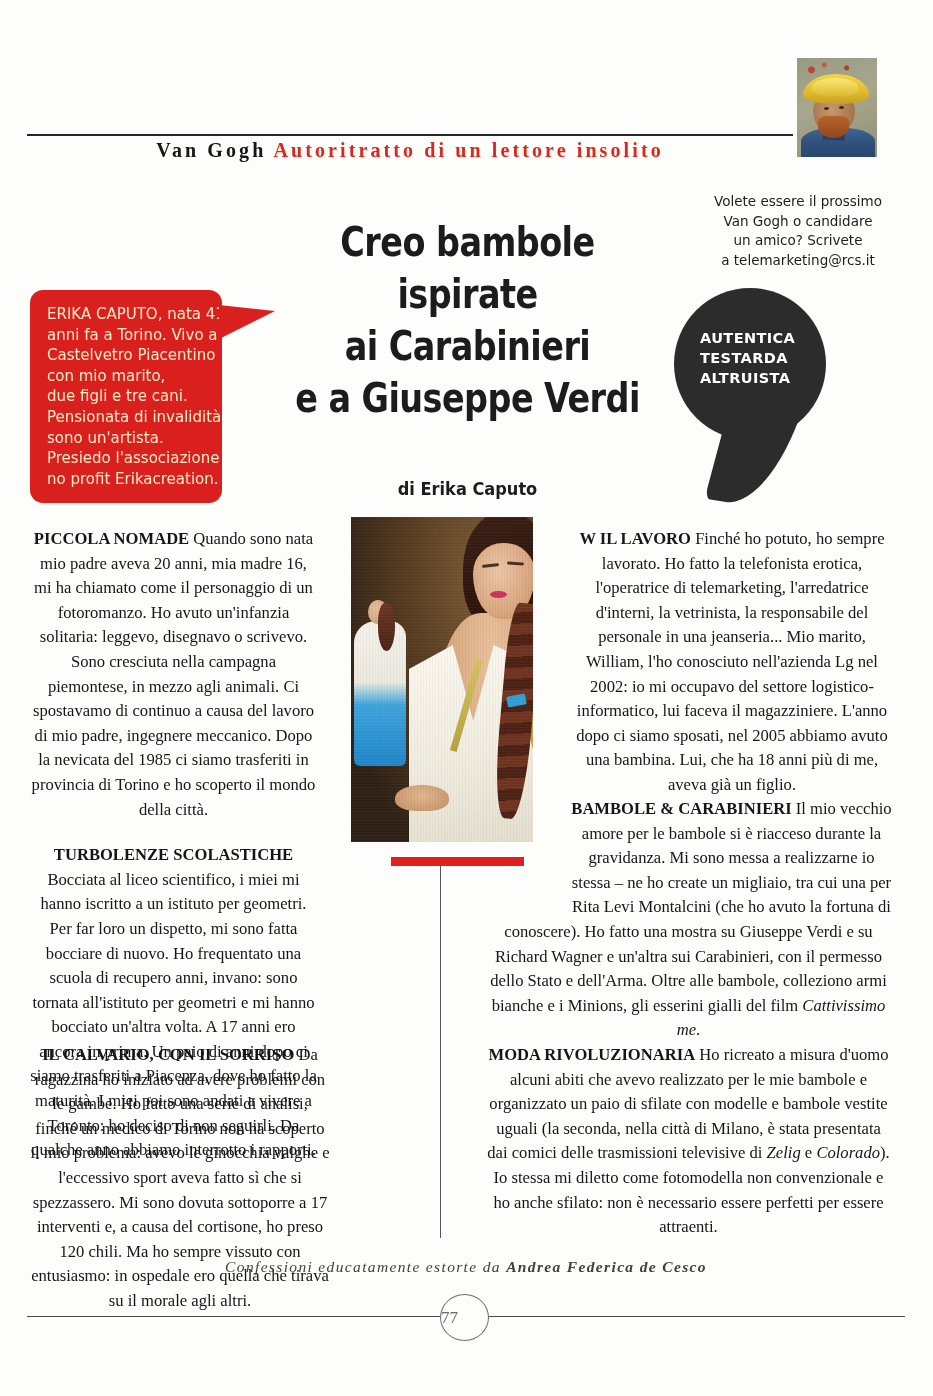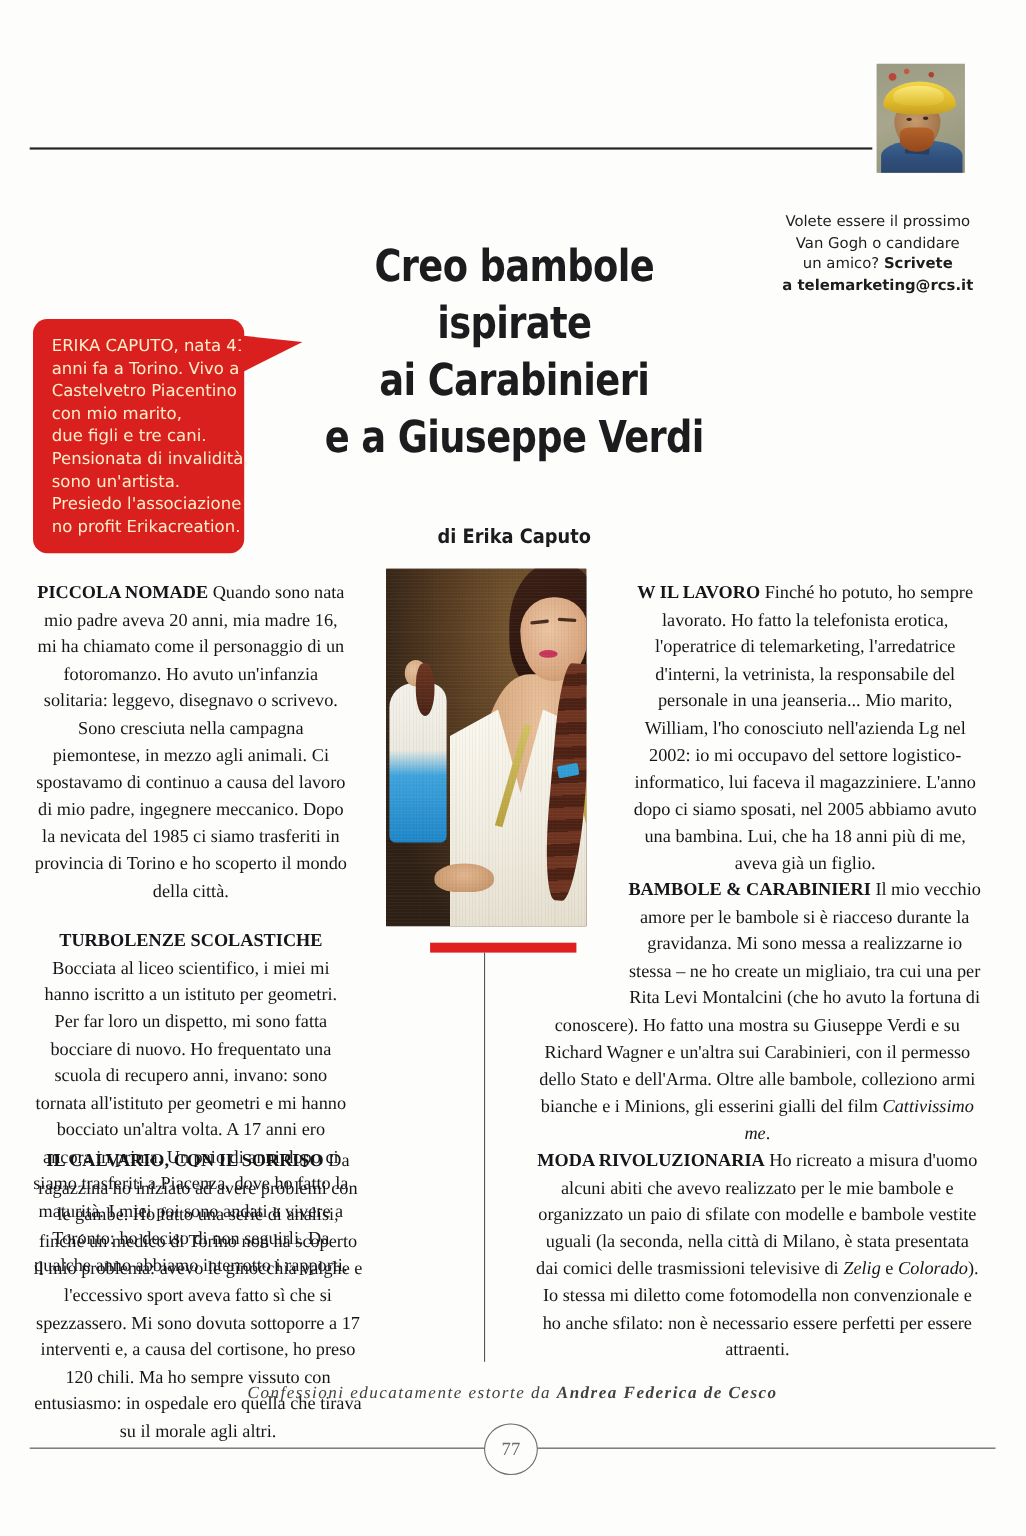--- a/index.html
+++ b/index.html
@@ -102,21 +102,21 @@
   .promo {
     position: absolute;
     left: 700px; top: 192px;
     width: 196px;
     text-align: center;
     font-family: "DejaVu Sans", sans-serif;
     font-size: 13.5px;
     line-height: 19.5px;
     color: #1d1d1f;
   }
-  .promo b { font-weight: bold; margin-top: 20px; }
+  .promo b { font-weight: normal; margin-top: 20px; }
 
   
   .bio-bubble {
     position: absolute;
     left: 30px; top: 290px;
     width: 192px;
     padding: 14px 16px 14px 17px;
     background: #d9201f;
     border-radius: 13px;
     color: #ffeec9;
@@ -335,21 +335,20 @@
   }
   .page-oval {
     position: absolute;
     left: 440px; top: 1294px;
     width: 47px; height: 45px;
     border: 1.3px solid #6e6e72;
     border-radius: 50%;
     background: #fdfdfb;
     display: flex;
     align-items: center;
-    justify-content: center;
     font-family: "Liberation Serif", serif;
     font-size: 17px;
     color: #6b6b70;
   }
   .source-note {
     position: absolute;
     left: 0; top: 1348px;
     width: 905px;
     text-align: right;
     font-family: "Liberation Serif", serif;
@@ -368,20 +367,21 @@
     <div class="vg-body"></div>
     <div class="vg-collar"></div>
     <div class="vg-face"></div>
     <div class="vg-beard"></div>
     <div class="vg-eye" style="left:27px; top:49px;"></div>
     <div class="vg-eye" style="left:42px; top:48px;"></div>
     <div class="vg-hat"></div>
   </div>
 
   <div class="header-rule"></div>
+  <div class="kicker"><span>Van Gogh</span> <span class="red">Autoritratto di un lettore insolito</span></div>
 
   <div class="promo">
     <span>Volete essere il prossimo</span><br>
     <span>Van Gogh o candidare</span><br>
     <span>un amico? </span><b>Scrivete</b><br>
     <b>a telemarketing@rcs.it</b>
   </div>
 
   <div class="bio-bubble">
     <span class="ln">ERIKA CAPUTO, nata 41</span>
@@ -397,20 +397,29 @@
   <div class="bubble-tail"></div>
 
   <div class="headline">
     <span class="hl">Creo bambole</span>
     <span class="hl">ispirate</span>
     <span class="hl">ai Carabinieri</span>
     <span class="hl">e a Giuseppe Verdi</span>
   </div>
   <div class="byline">di Erika Caputo</div>
 
+  <div class="quote-mark">
+    <div class="qm-tail"></div>
+    <div class="qm-circle"></div>
+    <div class="qm-text">
+      <span>AUTENTICA</span>
+      <span>TESTARDA</span>
+      <span>ALTRUISTA</span>
+    </div>
+  </div>
 
   <div class="photo">
     <div class="ph-bg"></div>
     <div class="ph-doll-dress"></div>
     <div class="ph-doll-head"></div>
     <div class="ph-doll-hair"></div>
     <div class="ph-woman-hair"></div>
     <div class="ph-chest"></div>
     <div class="ph-dress"></div>
     <div class="ph-trim" style="left:112px; top:140px; height:96px; transform:rotate(16deg);"></div>

